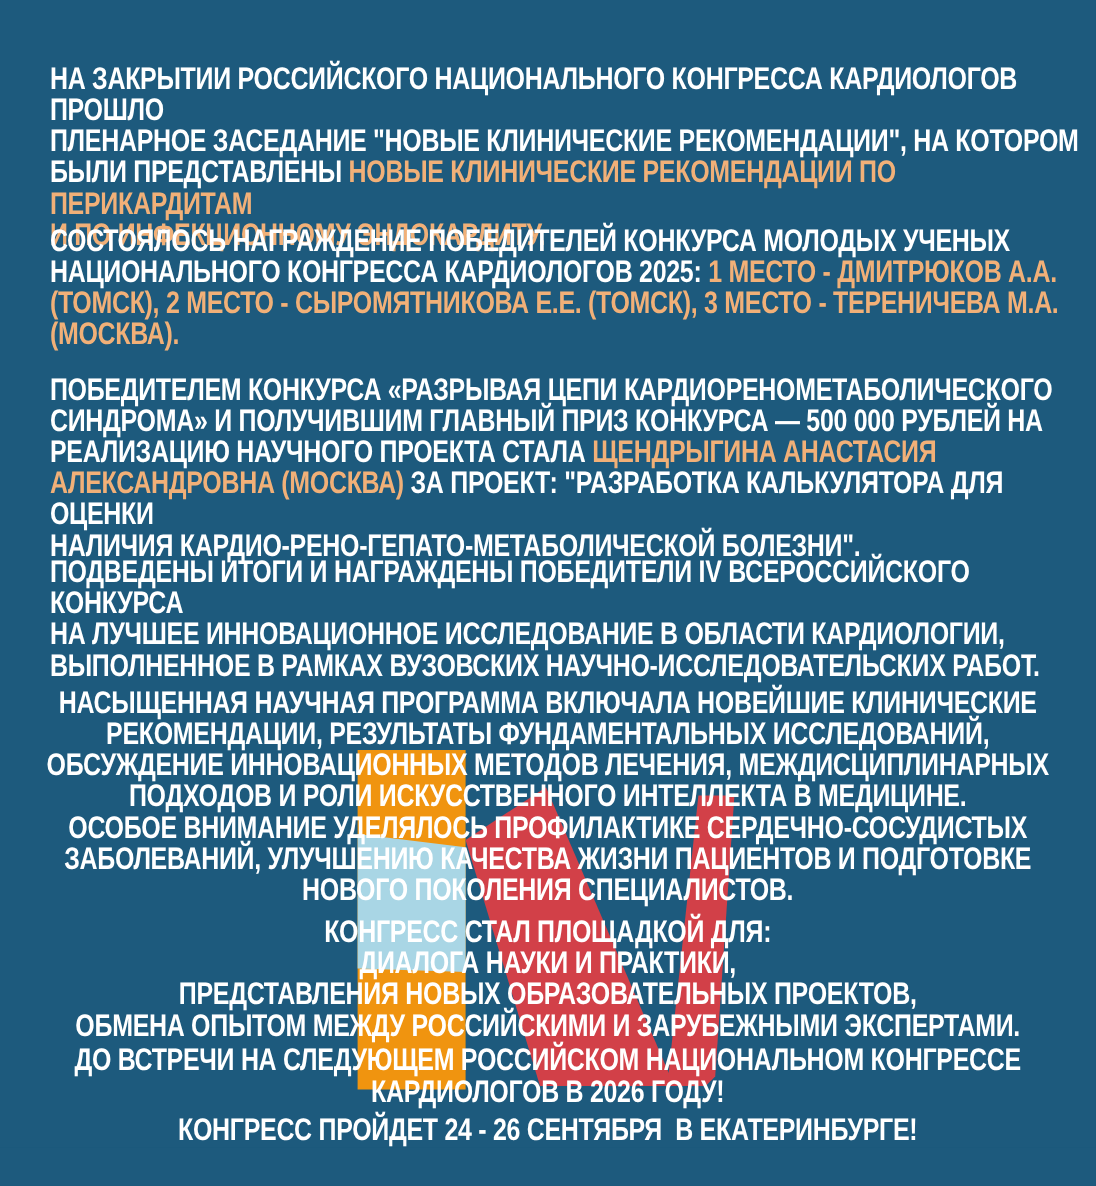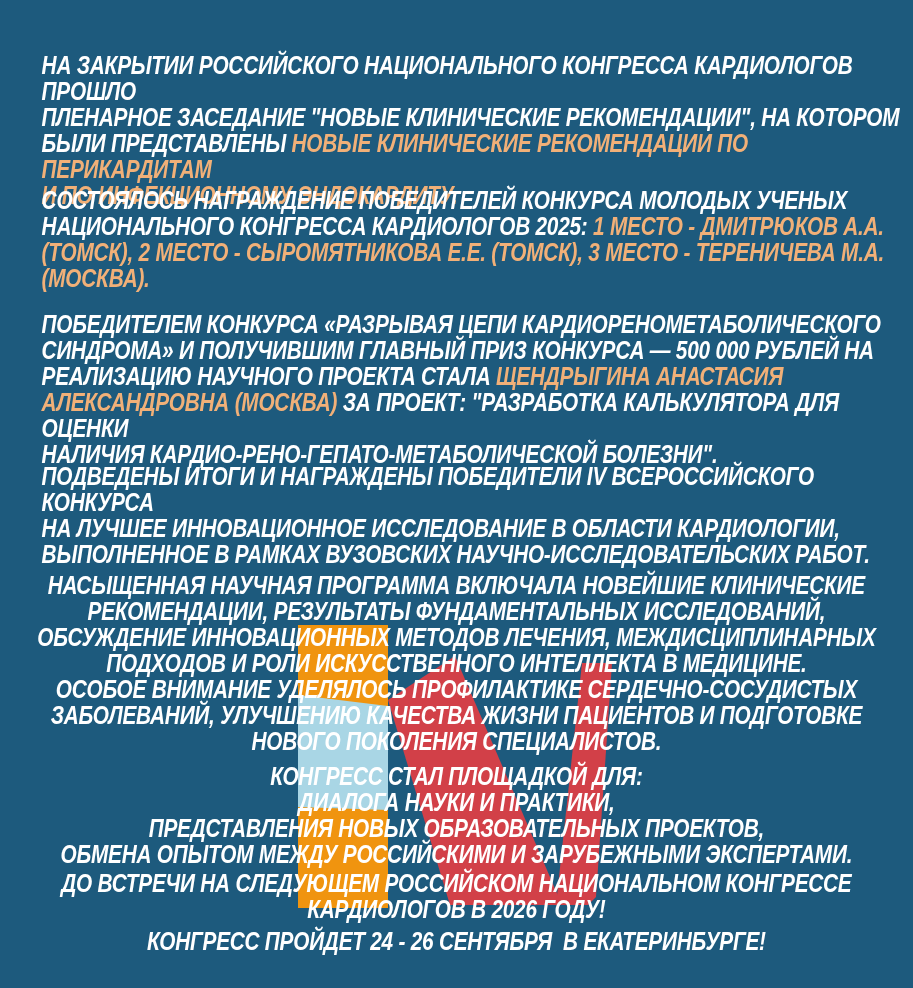--- a/index.html
+++ b/index.html
@@ -7,21 +7,20 @@
     padding: 0;
     background: #1d5a7d;
   }
   .poster {
     position: relative;
     width: 913px;
     height: 956px;
     overflow: hidden;
     background: var(--bg, #1d5a7d);
     font-family: "Liberation Sans", sans-serif;
-    font-style: italic;
   }
   .watermark {
     position: absolute;
     left: 0;
     top: 0;
     width: 913px;
     height: 988px;
     display: block;
   }
   .text-layer {

